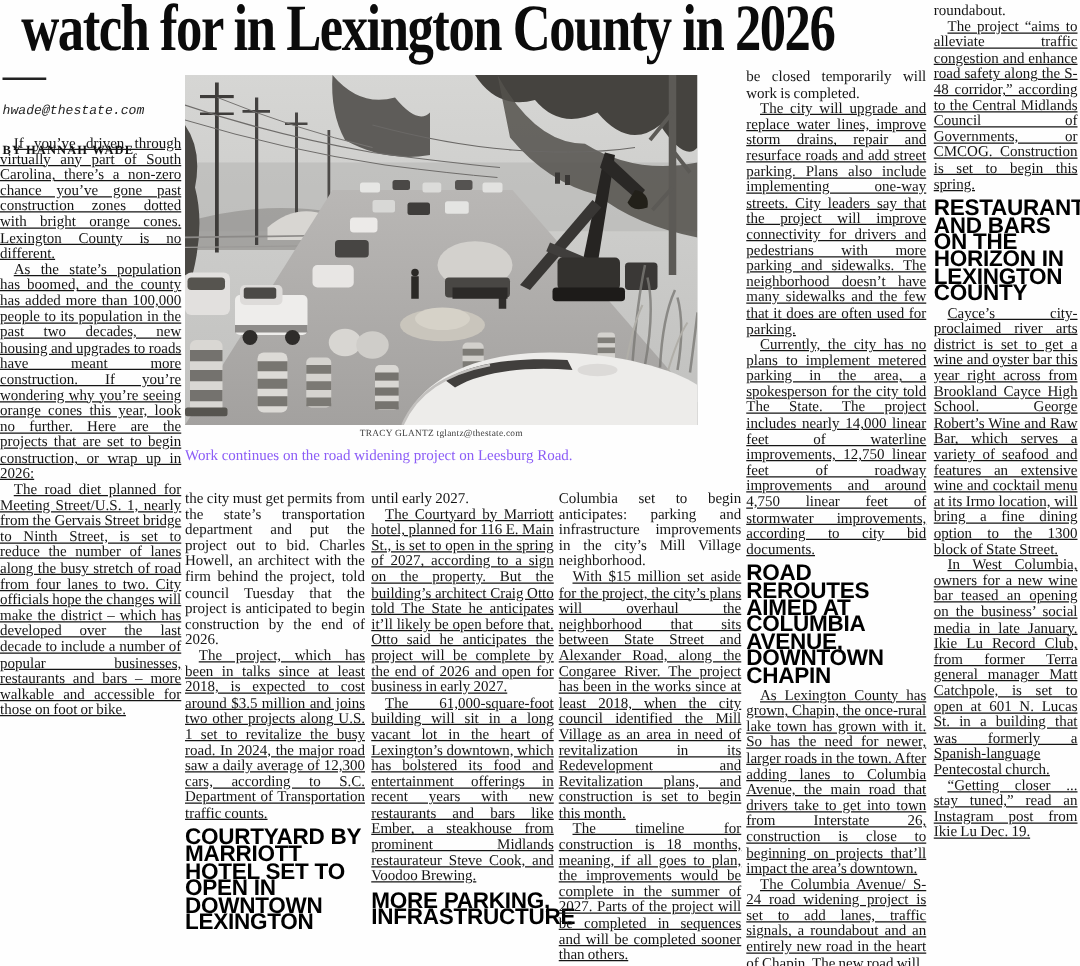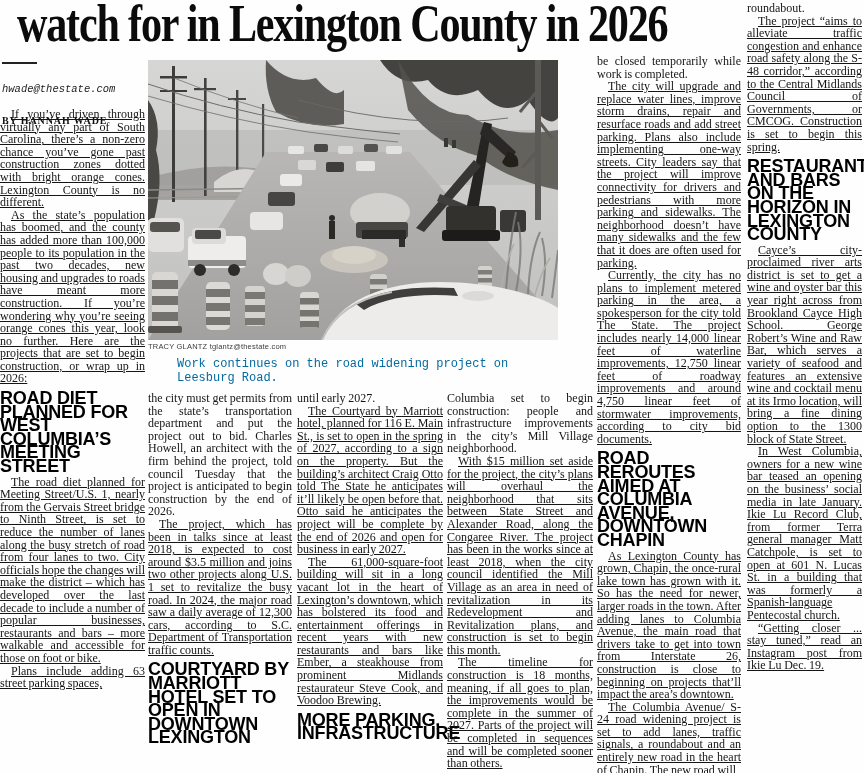--- a/index.html
+++ b/index.html
@@ -35,26 +35,26 @@
   p.indent { text-indent:11px;text-decoration:underline; }
   h3.subhead {
     font-family:"Liberation Sans", sans-serif; font-weight:700;
     font-size:18px; line-height:13.6px; letter-spacing:-.2px;
     margin:7px 0 2px 0; color:#000;
   }
   
   .photo-wrap { position:absolute; left:148px; top:60px; width:410px; }
   .photo-frame { width:410px; height:280px; overflow:hidden; background:#c6c6c4; }
   .photo-credit {
-    font-family:Liberation Sans, sans-serif; font-size:7.5px; letter-spacing:.2px;
-    color:#3c3c3c; text-align:left; margin-top:2px;
+    font-family:Liberation Serif, serif; font-size:7.5px; letter-spacing:.2px;
+    color:#3c3c3c; text-align:center; margin-top:2px;
   }
   .photo-caption {
-    font-family:Liberation Mono, monospace; font-size:12px; line-height:14px;
-    color:#0369a1; margin-top:6px;margin-left:29px;
+    font-family:Liberation Serif, serif; font-size:12px; line-height:14px;
+    color:#8b5cf6; margin-top:6px;
   }
 </style>
 </head>
 <body>
 
 <div class="page">
 
   <h1 class="headline">watch for in Lexington County in 2026</h1>
 
   <div class="byline-rule"></div>
@@ -203,46 +203,44 @@
         <ellipse cx="330" cy="236" rx="16" ry="5" fill="#dcdad8"></ellipse>
       </svg>
     </div>
     <div class="photo-credit">TRACY GLANTZ  tglantz@thestate.com</div>
     <figcaption class="photo-caption">Work continues on the road widening project on Leesburg Road.</figcaption>
   </figure>
 
   <div class="col col-1">
     <p class="body indent">If you’ve driven through virtually any part of South Carolina, there’s a non-zero chance you’ve gone past construction zones dotted with bright orange cones. Lexington County is no different.</p>
     <p class="body indent">As the state’s population has boomed, and the county has added more than 100,000 people to its population in the past two decades, new housing and upgrades to roads have meant more construction. If you’re wondering why you’re seeing orange cones this year, look no further. Here are the projects that are set to begin construction, or wrap up in 2026:</p>
-    <h3 class="subhead">ROAD DIET PLANNED FOR WEST COLUMBIA’S MEETING STREET</h3>
     <p class="body indent">The road diet planned for Meeting Street/U.S. 1, nearly from the Gervais Street bridge to Ninth Street, is set to reduce the number of lanes along the busy stretch of road from four lanes to two. City officials hope the changes will make the district – which has developed over the last decade to include a number of popular businesses, restaurants and bars – more walkable and accessible for those on foot or bike.</p>
-    <p class="body indent">Plans include adding 63 street parking spaces,</p>
   </div>
 
   <div class="col col-2">
     <p class="body">the city must get permits from the state’s transportation department and put the project out to bid. Charles Howell, an architect with the firm behind the project, told council Tuesday that the project is anticipated to begin construction by the end of 2026.</p>
     <p class="body indent">The project, which has been in talks since at least 2018, is expected to cost around $3.5 million and joins two other projects along U.S. 1 set to revitalize the busy road. In 2024, the major road saw a daily average of 12,300 cars, according to S.C. Department of Transportation traffic counts.</p>
     <h3 class="subhead">COURTYARD BY MARRIOTT HOTEL SET TO OPEN IN DOWNTOWN LEXINGTON</h3>
   </div>
 
   <div class="col col-3">
     <p class="body">until early 2027.</p>
     <p class="body indent">The Courtyard by Marriott hotel, planned for 116 E. Main St., is set to open in the spring of 2027, according to a sign on the property. But the building’s architect Craig Otto told The State he anticipates it’ll likely be open before that. Otto said he anticipates the project will be complete by the end of 2026 and open for business in early 2027.</p>
     <p class="body indent">The 61,000-square-foot building will sit in a long vacant lot in the heart of Lexington’s downtown, which has bolstered its food and entertainment offerings in recent years with new restaurants and bars like Ember, a steakhouse from prominent Midlands restaurateur Steve Cook, and Voodoo Brewing.</p>
     <h3 class="subhead">MORE PARKING, INFRASTRUCTURE</h3>
   </div>
 
   <div class="col col-4">
-    <p class="body">Columbia set to begin construction: people and infrastructure improvements in the city’s Mill Village neighborhood.</p>
+    <p class="body">Columbia set to begin anticipates: parking and infrastructure improvements in the city’s Mill Village neighborhood.</p>
     <p class="body indent">With $15 million set aside for the project, the city’s plans will overhaul the neighborhood that sits between State Street and Alexander Road, along the Congaree River. The project has been in the works since at least 2018, when the city council identified the Mill Village as an area in need of revitalization in its Redevelopment and Revitalization plans, and construction is set to begin this month.</p>
     <p class="body indent">The timeline for construction is 18 months, meaning, if all goes to plan, the improvements would be complete in the summer of 2027. Parts of the project will be completed in sequences and will be completed sooner than others.</p>
   </div>
 
   <div class="col col-5">
-    <p class="body">be closed temporarily while work is completed.</p>
+    <p class="body">be closed temporarily will work is completed.</p>
     <p class="body indent">The city will upgrade and replace water lines, improve storm drains, repair and resurface roads and add street parking. Plans also include implementing one-way streets. City leaders say that the project will improve connectivity for drivers and pedestrians with more parking and sidewalks. The neighborhood doesn’t have many sidewalks and the few that it does are often used for parking.</p>
     <p class="body indent">Currently, the city has no plans to implement metered parking in the area, a spokesperson for the city told The State. The project includes nearly 14,000 linear feet of waterline improvements, 12,750 linear feet of roadway improvements and around 4,750 linear feet of stormwater improvements, according to city bid documents.</p>
     <h3 class="subhead">ROAD REROUTES AIMED AT COLUMBIA AVENUE, DOWNTOWN CHAPIN</h3>
     <p class="body indent">As Lexington County has grown, Chapin, the once-rural lake town has grown with it. So has the need for newer, larger roads in the town. After adding lanes to Columbia Avenue, the main road that drivers take to get into town from Interstate 26, construction is close to beginning on projects that’ll impact the area’s downtown.</p>
     <p class="body indent">The Columbia Avenue/ S-24 road widening project is set to add lanes, traffic signals, a roundabout and an entirely new road in the heart of Chapin. The new road will</p>
   </div>
 
   <div class="col col-6">
     <p class="body">roundabout.</p>
     <p class="body indent">The project “aims to alleviate traffic congestion and enhance road safety along the S-48 corridor,” according to the Central Midlands Council of Governments, or CMCOG. Construction is set to begin this spring.</p>

